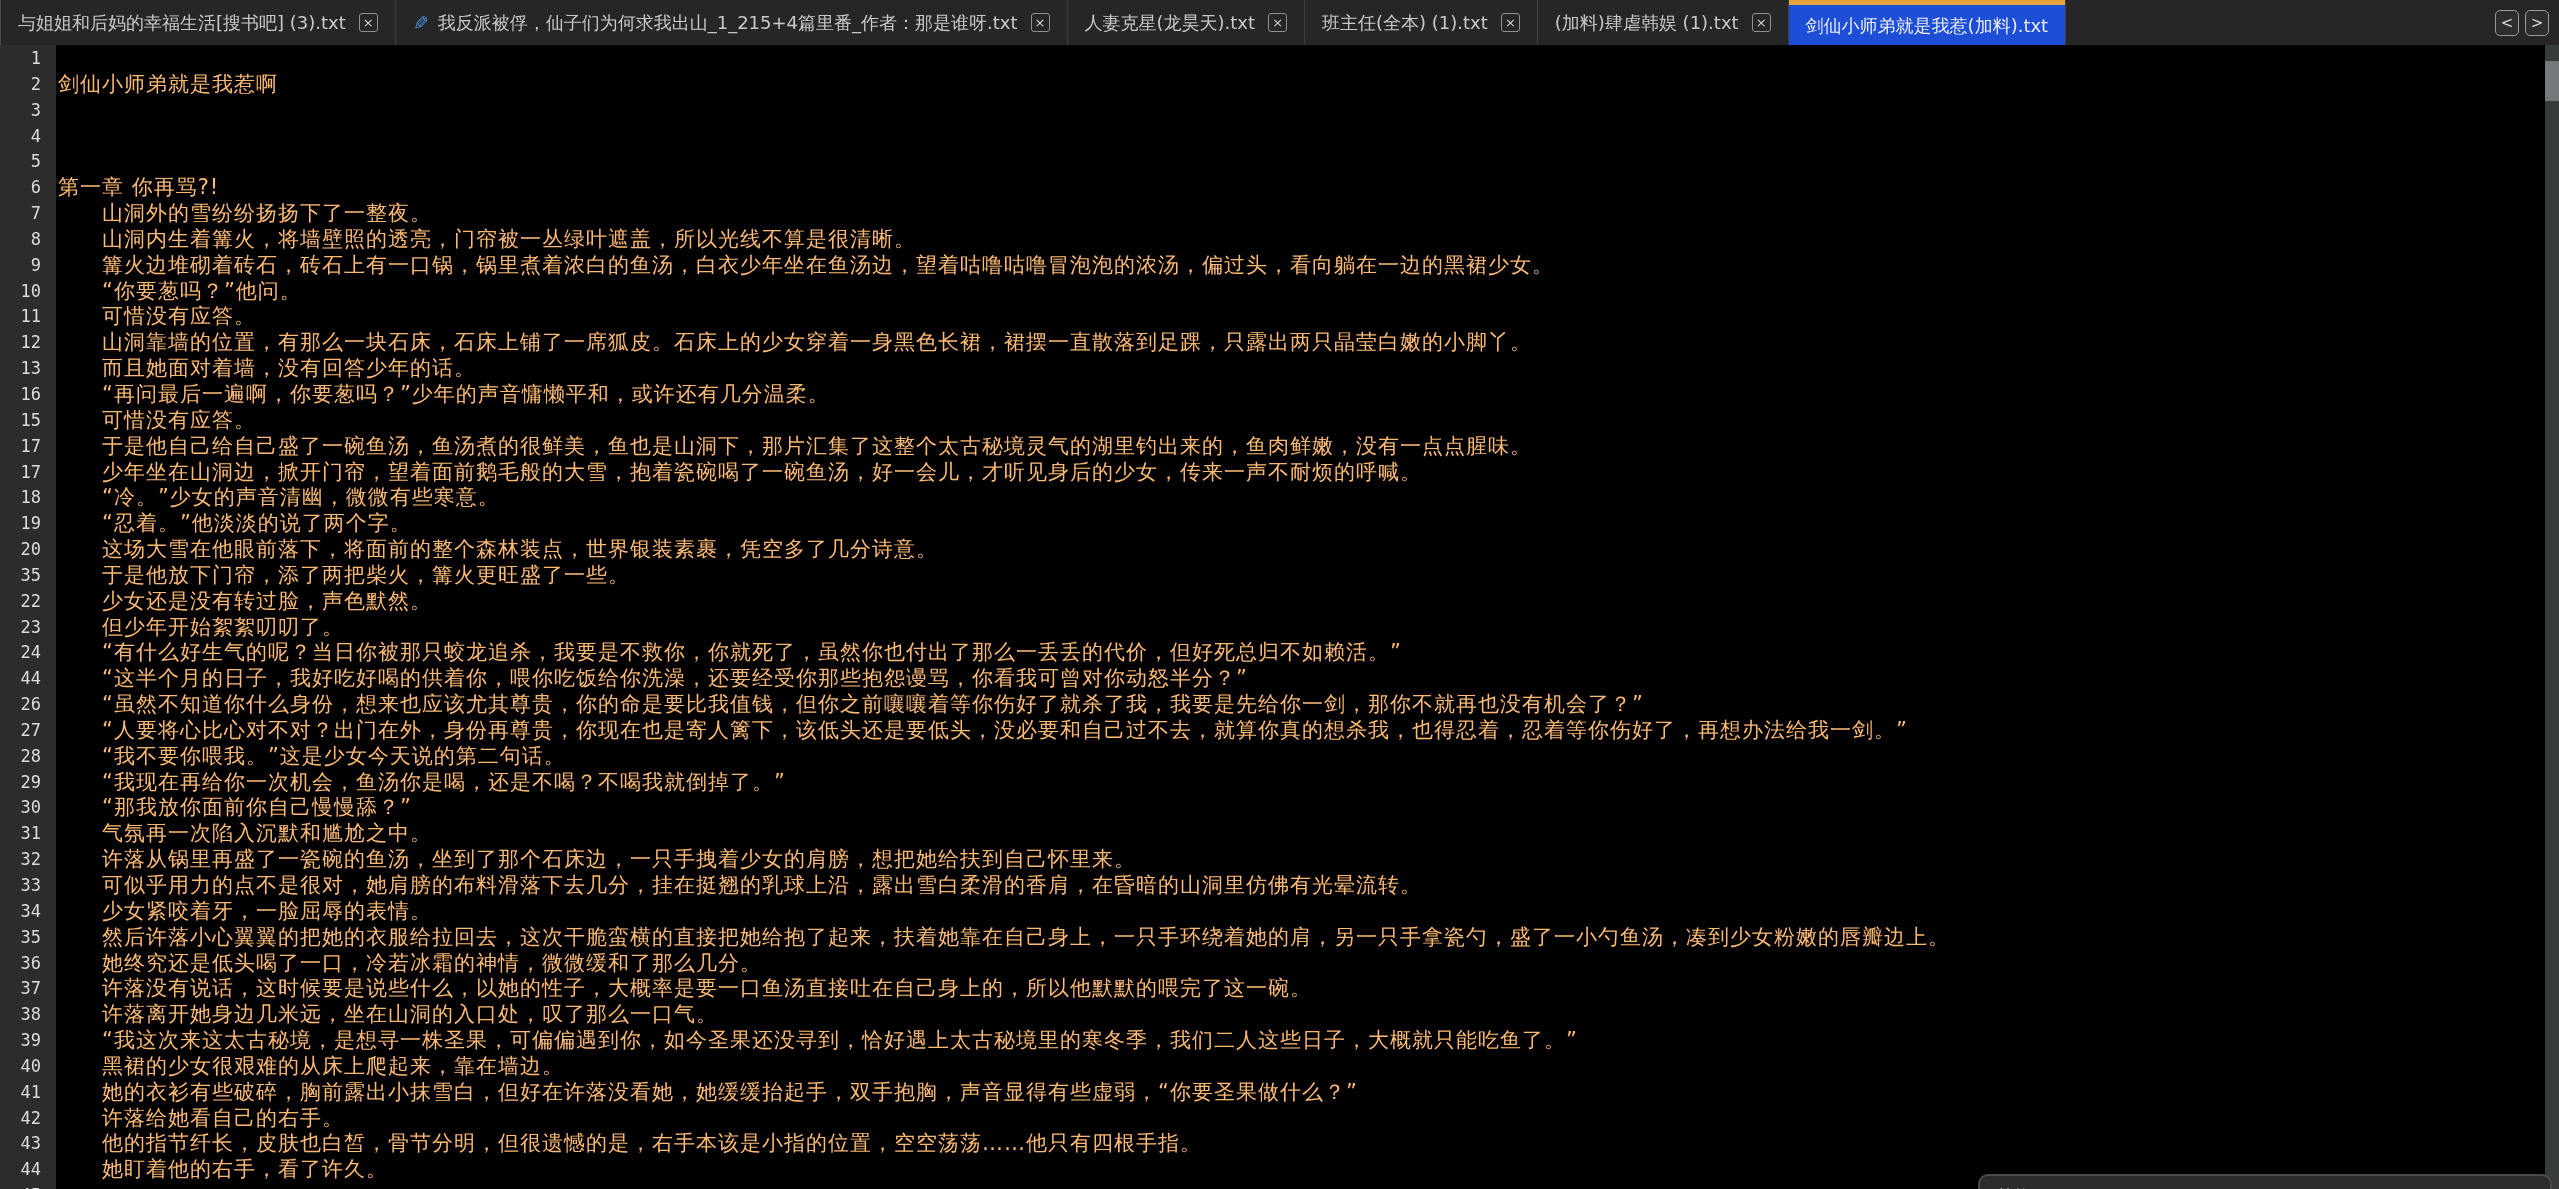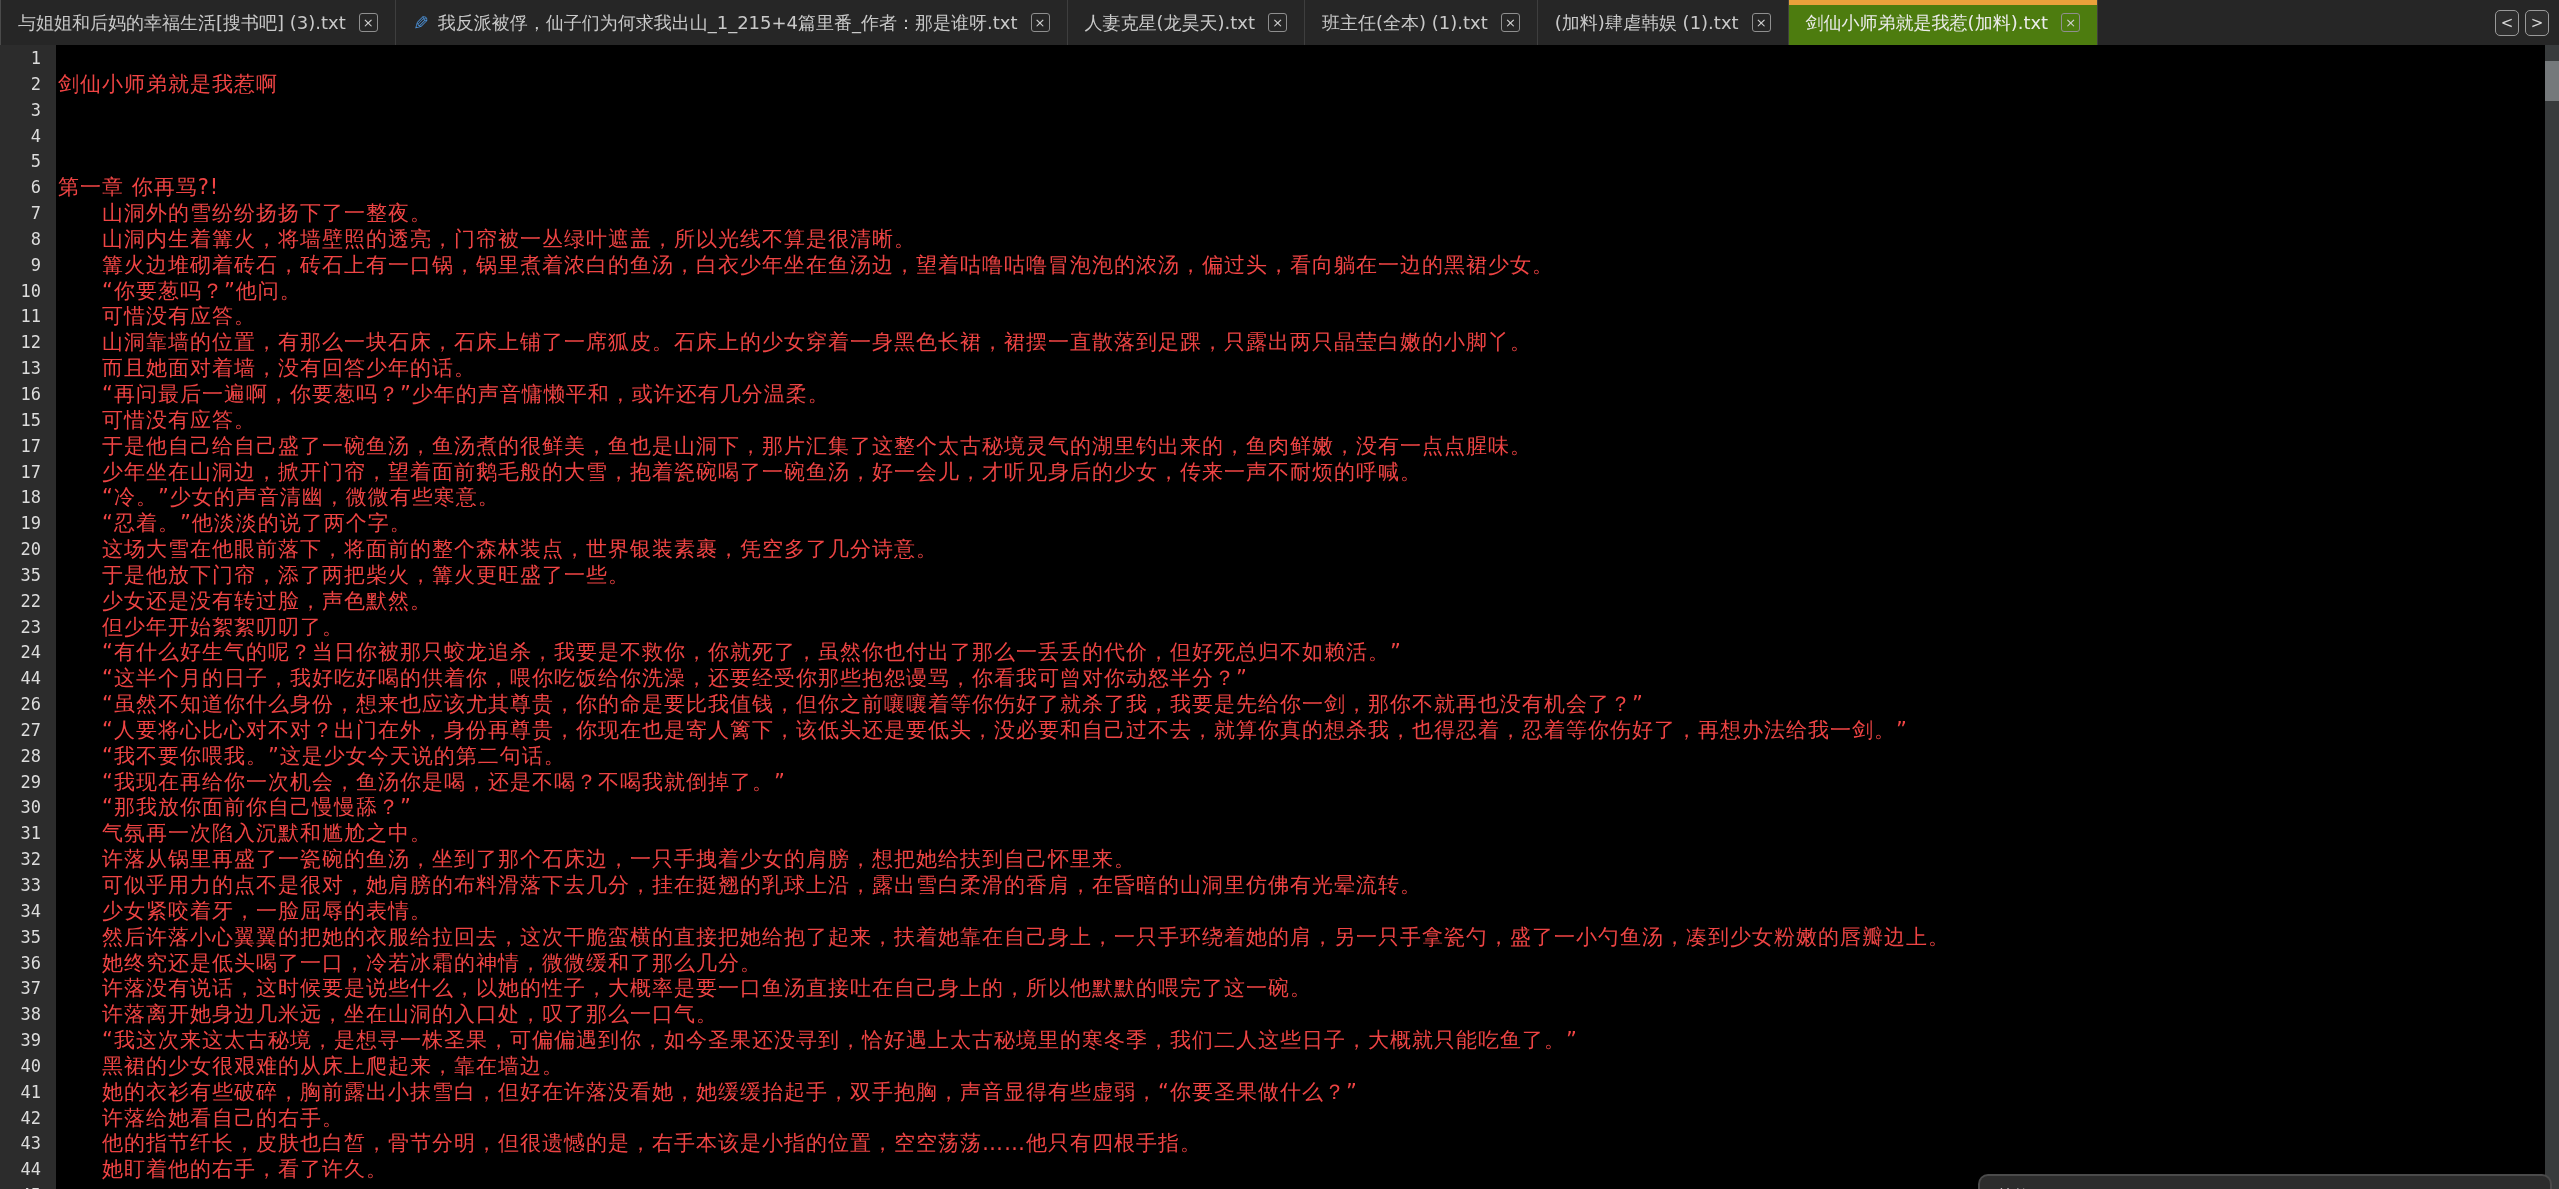--- a/index.html
+++ b/index.html
@@ -7,40 +7,40 @@
   .app { position:relative; width:2559px; height:1189px; background:#000; }
 
   
   .tabbar { position:absolute; left:0; top:0; width:2559px; height:45px;
             background:#262626; display:flex; align-items:stretch; }
   .tab-strip { display:flex; align-items:stretch; flex:1 1 auto; min-width:0; overflow:hidden; }
   .tab { position:relative; display:flex; align-items:center; gap:9px; padding:14px 17px;
          border-right:1px solid #3e3e3e; color:#c9c9c9; font-size:18px; white-space:nowrap;
          flex:0 0 auto; cursor:default; background:#262626; }
   .tab:first-child { border-left:1px solid #4a4a4a; }
-  .tab.active { background:#4d7c0f; color:#ececec; }
+  .tab.active { background:#1d4ed8; color:#ececec;flex-direction:column; }
   .tab.active::before { content:""; position:absolute; left:0; top:0; right:0; height:5px; background:#e9a13b; }
   .tab .pencil { color:#4b8fd4; font-size:19px; transform:scaleX(-1); }
   .tab .close { display:inline-flex; align-items:center; justify-content:center;
                 width:19px; height:19px; border:1px solid #8f8f8f; border-radius:3px;
                 color:#d2d2d2; font-size:13px; line-height:1; margin-left:4px; }
   .tab-spacer { flex:1 1 auto; }
   .tab-nav { display:flex; align-items:center; gap:6px; padding:0 10px; }
   .nav-btn { width:24px; height:26px; border:1px solid #9a9a9a; border-radius:5px;
              display:flex; align-items:center; justify-content:center;
              color:#d8d8d8; font-size:15px; background:#2e2e2e; }
 
   
   .editor { position:absolute; left:0; top:45px; width:2559px; height:1144px; background:#000; display:flex; }
   .gutter { width:56px; flex:0 0 56px; background:#2c2c2c; padding-top:1px;
             font-family:"DejaVu Sans Mono",monospace; font-size:17px; color:#dcdcdc; }
   .gutter .ln { height:25.85px; line-height:25.85px; text-align:right; padding-right:15px; }
   .code { flex:1 1 auto; padding:1px 0 0 2px; overflow:hidden; }
   .code .cl { height:25.85px; line-height:25.85px; font-size:21px; letter-spacing:1px;
-              color:#ef4444; white-space:pre; }
+              color:#fdba74; white-space:pre; }
 
   
   .vscroll { position:absolute; right:0; top:45px; width:14px; height:1144px; background:#383b3c; }
   .vthumb { position:absolute; left:0; top:16px; width:14px; height:40px; background:#75797b; }
 
   
   .popup { position:absolute; left:1978px; top:1174px; width:574px; height:40px;
            background:#2c2c2c; border:2px solid #4b4b4b; border-bottom:none;
            border-radius:10px 10px 0 0; color:#e0e0e0; font-size:18px;
            padding:9px 0 0 16px; }

